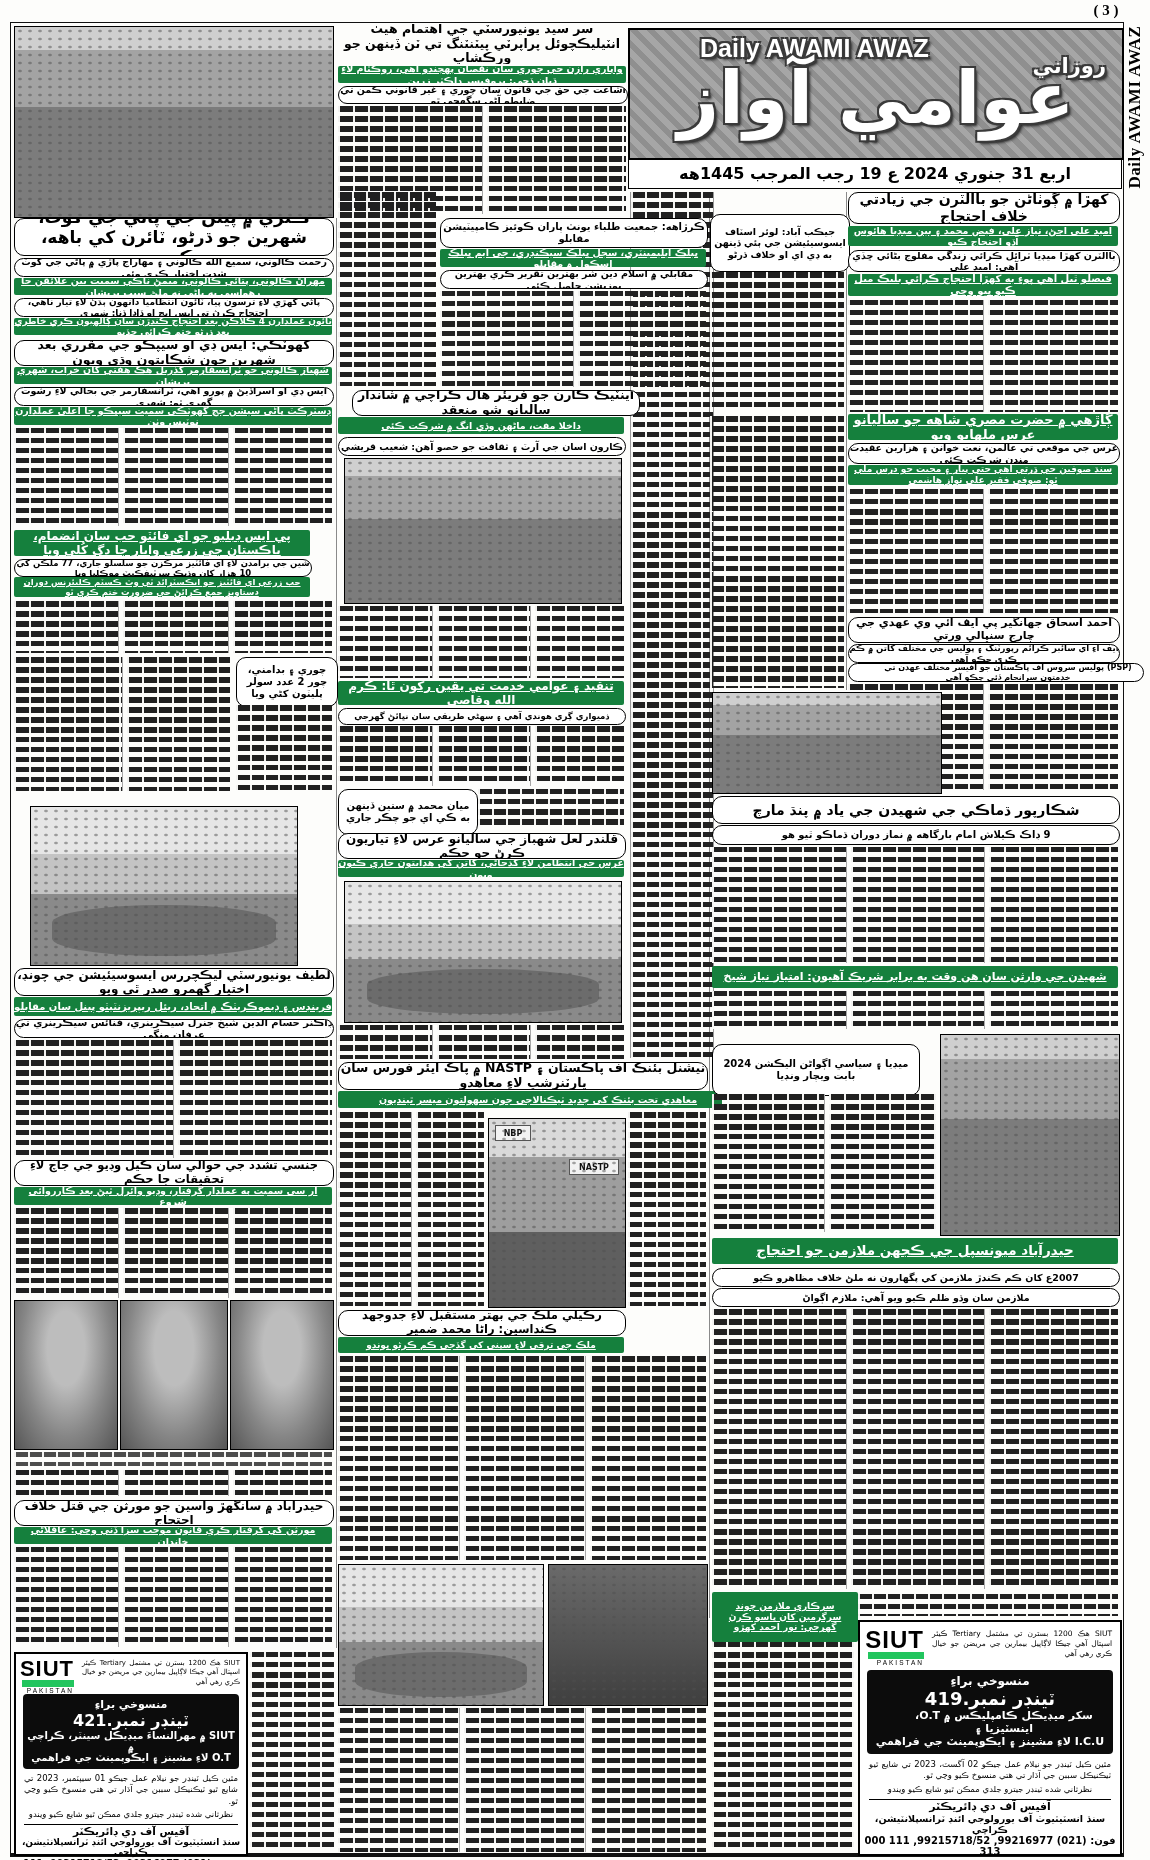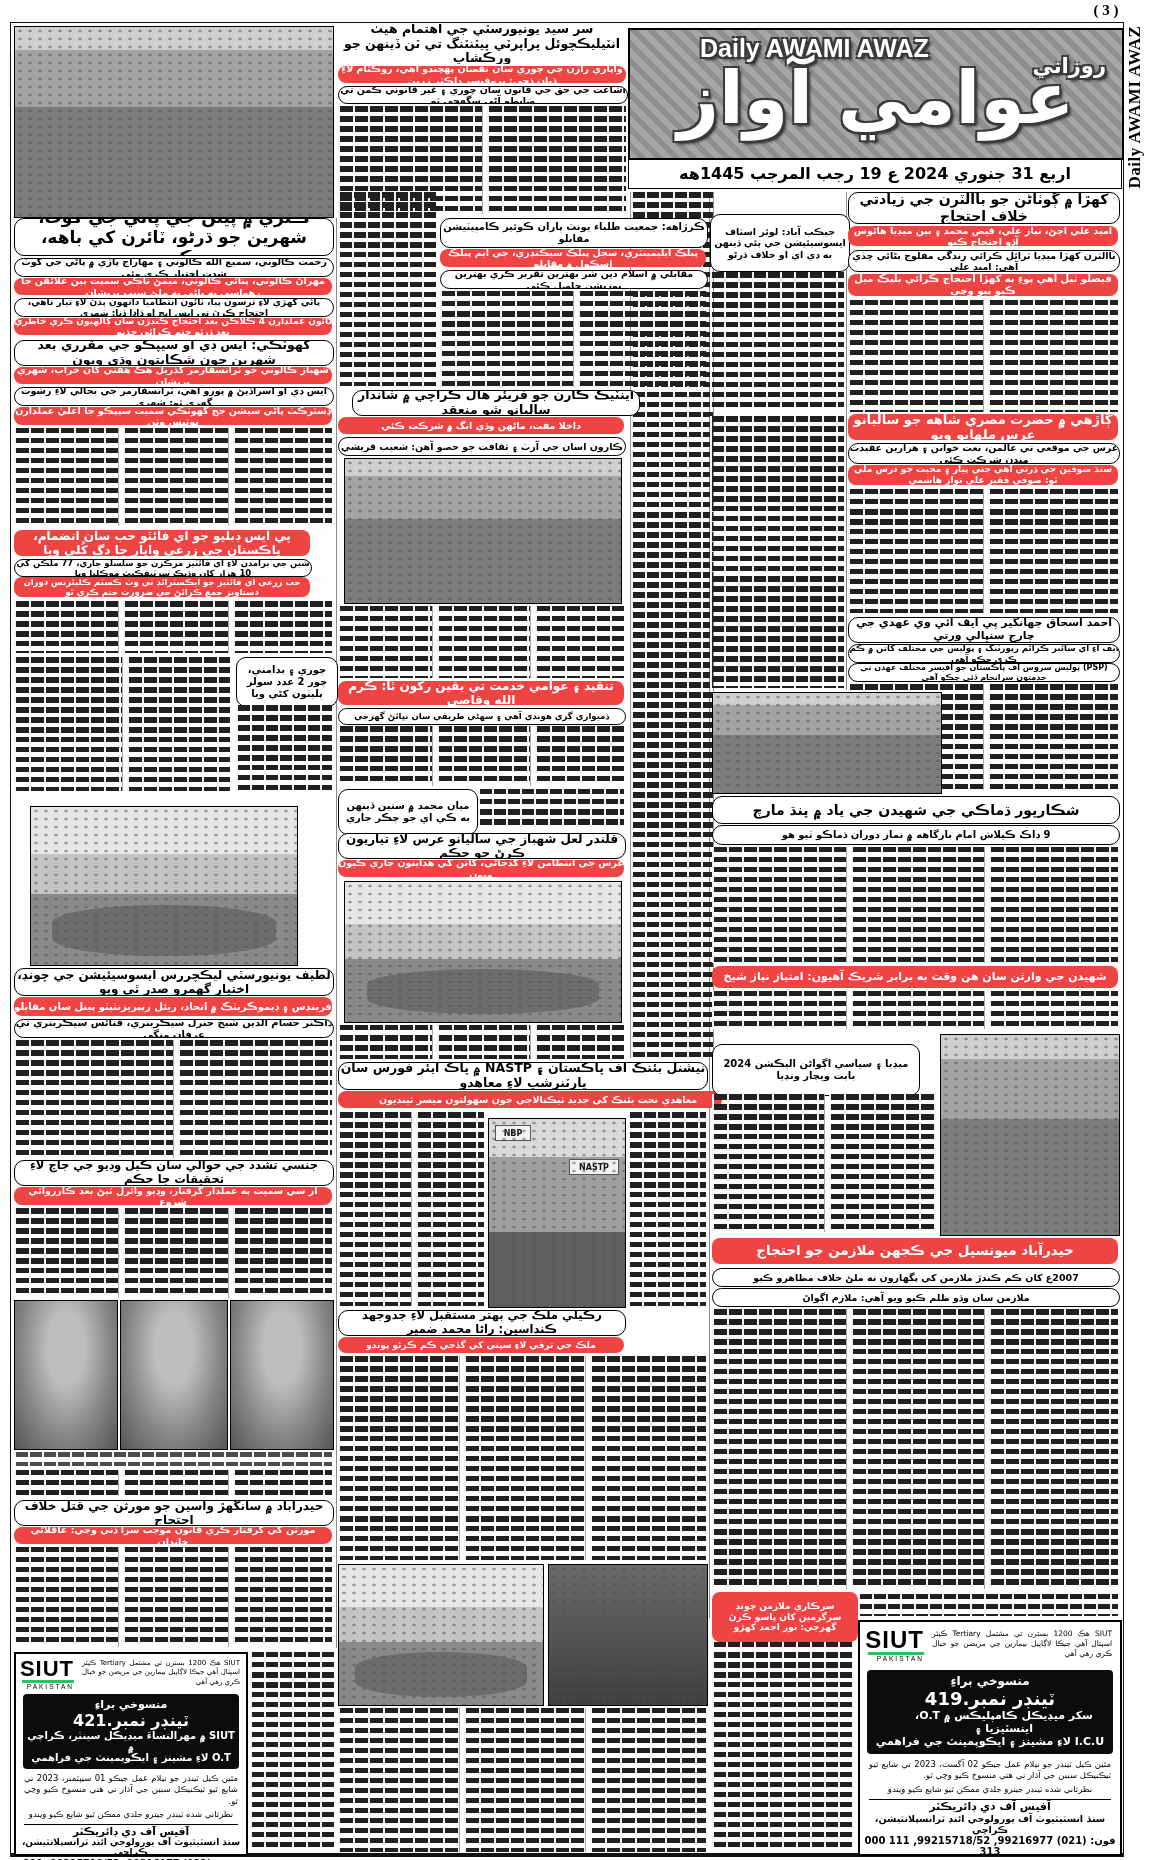--- a/index.html
+++ b/index.html
@@ -4,21 +4,21 @@
 <style>
   html,body{margin:0;padding:0;background:#ffffff;}
   #page{position:relative;width:1150px;height:1860px;background:#fdfdfb;overflow:hidden;
         font-family:"DejaVu Sans",sans-serif;direction:rtl;}
   .abs{position:absolute;}
   .frame{border:1.5px solid #111;border-bottom:4px solid #111;}
   
   .hl{font-weight:bold;text-align:center;display:flex;align-items:center;justify-content:center;
       line-height:1.18;direction:rtl;overflow:hidden;}
   .hb{border:1.5px solid #000;border-radius:10px;background:#fff;color:#000;}
-  .hv{background:#ef4444;color:#fff;border-radius:8px;}
+  .hv{background:#15803d;color:#fff;border-radius:2px;text-decoration:underline;}
   .plain{color:#000;}
   
   .simrow{position:absolute;display:flex;direction:rtl;}
   .simc{flex:1;
     background:
       repeating-linear-gradient(90deg, rgba(253,253,251,.95) 0 2px, transparent 2px 15px),
       repeating-linear-gradient(180deg,#202020 0 5.5px, transparent 5.5px 10px);}
   .simrow .simc + .simc{border-right:1px solid #a8a8a8;margin-right:4px;padding-right:5px;}
   .sim1{position:absolute;
     background:
@@ -41,21 +41,21 @@
   .masthead{background:repeating-linear-gradient(45deg,#a6a6a6 0 6px,#8f8f8f 6px 12px);
       border:2.5px solid #000;}
   .mh-big{font-weight:bold;color:#fff;
       text-shadow:2px 2px 0 #3a3a3a,-2px 2px 0 #3a3a3a,2px -2px 0 #3a3a3a,-2px -2px 0 #3a3a3a,3px 3px 3px #222;}
   .badge{position:absolute;background:#f2f2f2;color:#111;font-weight:bold;
       display:flex;align-items:center;justify-content:center;border:1px solid #555;}
   .ad{position:absolute;border:2px solid #000;background:#fff;direction:rtl;}
   .ad .adbox{background:#0c0c0c;color:#fff;text-align:center;border-radius:4px;
       margin:0 7px;padding:4px 2px 6px;}
   .ad .adlogo{font-family:"Liberation Sans",sans-serif;font-weight:bold;letter-spacing:1px;
-      border-bottom:3px solid #22c55e;line-height:1;}
+      border-bottom:7px solid #22c55e;line-height:1;}
   .ad .adlogo-sub{font-size:6.5px;letter-spacing:2px;font-family:"Liberation Sans",sans-serif;}
   .sm{font-size:8.5px;line-height:1.35;text-align:justify;}
   .ctr{text-align:center;}
 </style>
 </head>
 <body>
 
 <div id="page">
 
   <div class="abs frame" style="left:10px;top:22px;width:1112px;height:1830px;"></div>
@@ -258,21 +258,21 @@
   <div class="abs hl hv" style="left:848px;top:465px;width:270px;height:20px;font-size:9px;">سنڌ صوفين جي ڌرتي آهي جتي پيار ۽ محبت جو درس ملي ٿو: صوفي فقير علي نواز هاشمي</div>
   <div class="simrow" style="left:848px;top:489px;width:270px;height:124px;">
       <div class="simc"></div>
       <div class="simc"></div>
     </div>
 
   <div class="sim1" style="left:710px;top:416px;width:134px;height:272px;"></div>
 
   <div class="abs hl hb" style="left:848px;top:617px;width:270px;height:24px;font-size:11px;">احمد اسحاق جهانگير پي ايف آئي وي عهدي جي چارج سنڀالي ورتي</div>
   <div class="abs hl hb" style="left:848px;top:644px;width:270px;height:17px;font-size:8.5px;">ايف آءِ اي سائبر ڪرائم رپورٽنگ ۽ پوليس جي مختلف کاتن ۾ ڪم ڪري چڪو آهي</div>
-  <div class="abs hl hb" style="left:848px;top:663px;width:270px;height:17px;font-size:8px;">(PSP) پوليس سروس آف پاڪستان جو آفيسر مختلف عهدن تي خدمتون سرانجام ڏئي چڪو آهي</div>
+  <div class="abs hl hb" style="left:848px;top:663px;width:270px;height:17px;font-size:8px;padding-left:24px;">(PSP) پوليس سروس آف پاڪستان جو آفيسر مختلف عهدن تي خدمتون سرانجام ڏئي چڪو آهي</div>
   <div class="simrow" style="left:848px;top:684px;width:270px;height:106px;">
       <div class="simc"></div>
       <div class="simc"></div>
     </div>
 
   <div class="photo p-crowd dots" style="left:712px;top:692px;width:228px;height:100px;"></div>
 
   <div class="abs hl hb" style="left:712px;top:796px;width:406px;height:26px;font-size:14px;">شڪارپور ڌماڪي جي شهيدن جي ياد ۾ پنڌ مارچ</div>
   <div class="abs hl hb" style="left:712px;top:825px;width:406px;height:18px;font-size:10px;">9 ڊاڪ ڪيلاش امام بارگاهه ۾ نماز دوران ڌماڪو ٿيو هو</div>
   <div class="simrow" style="left:712px;top:847px;width:406px;height:116px;">

